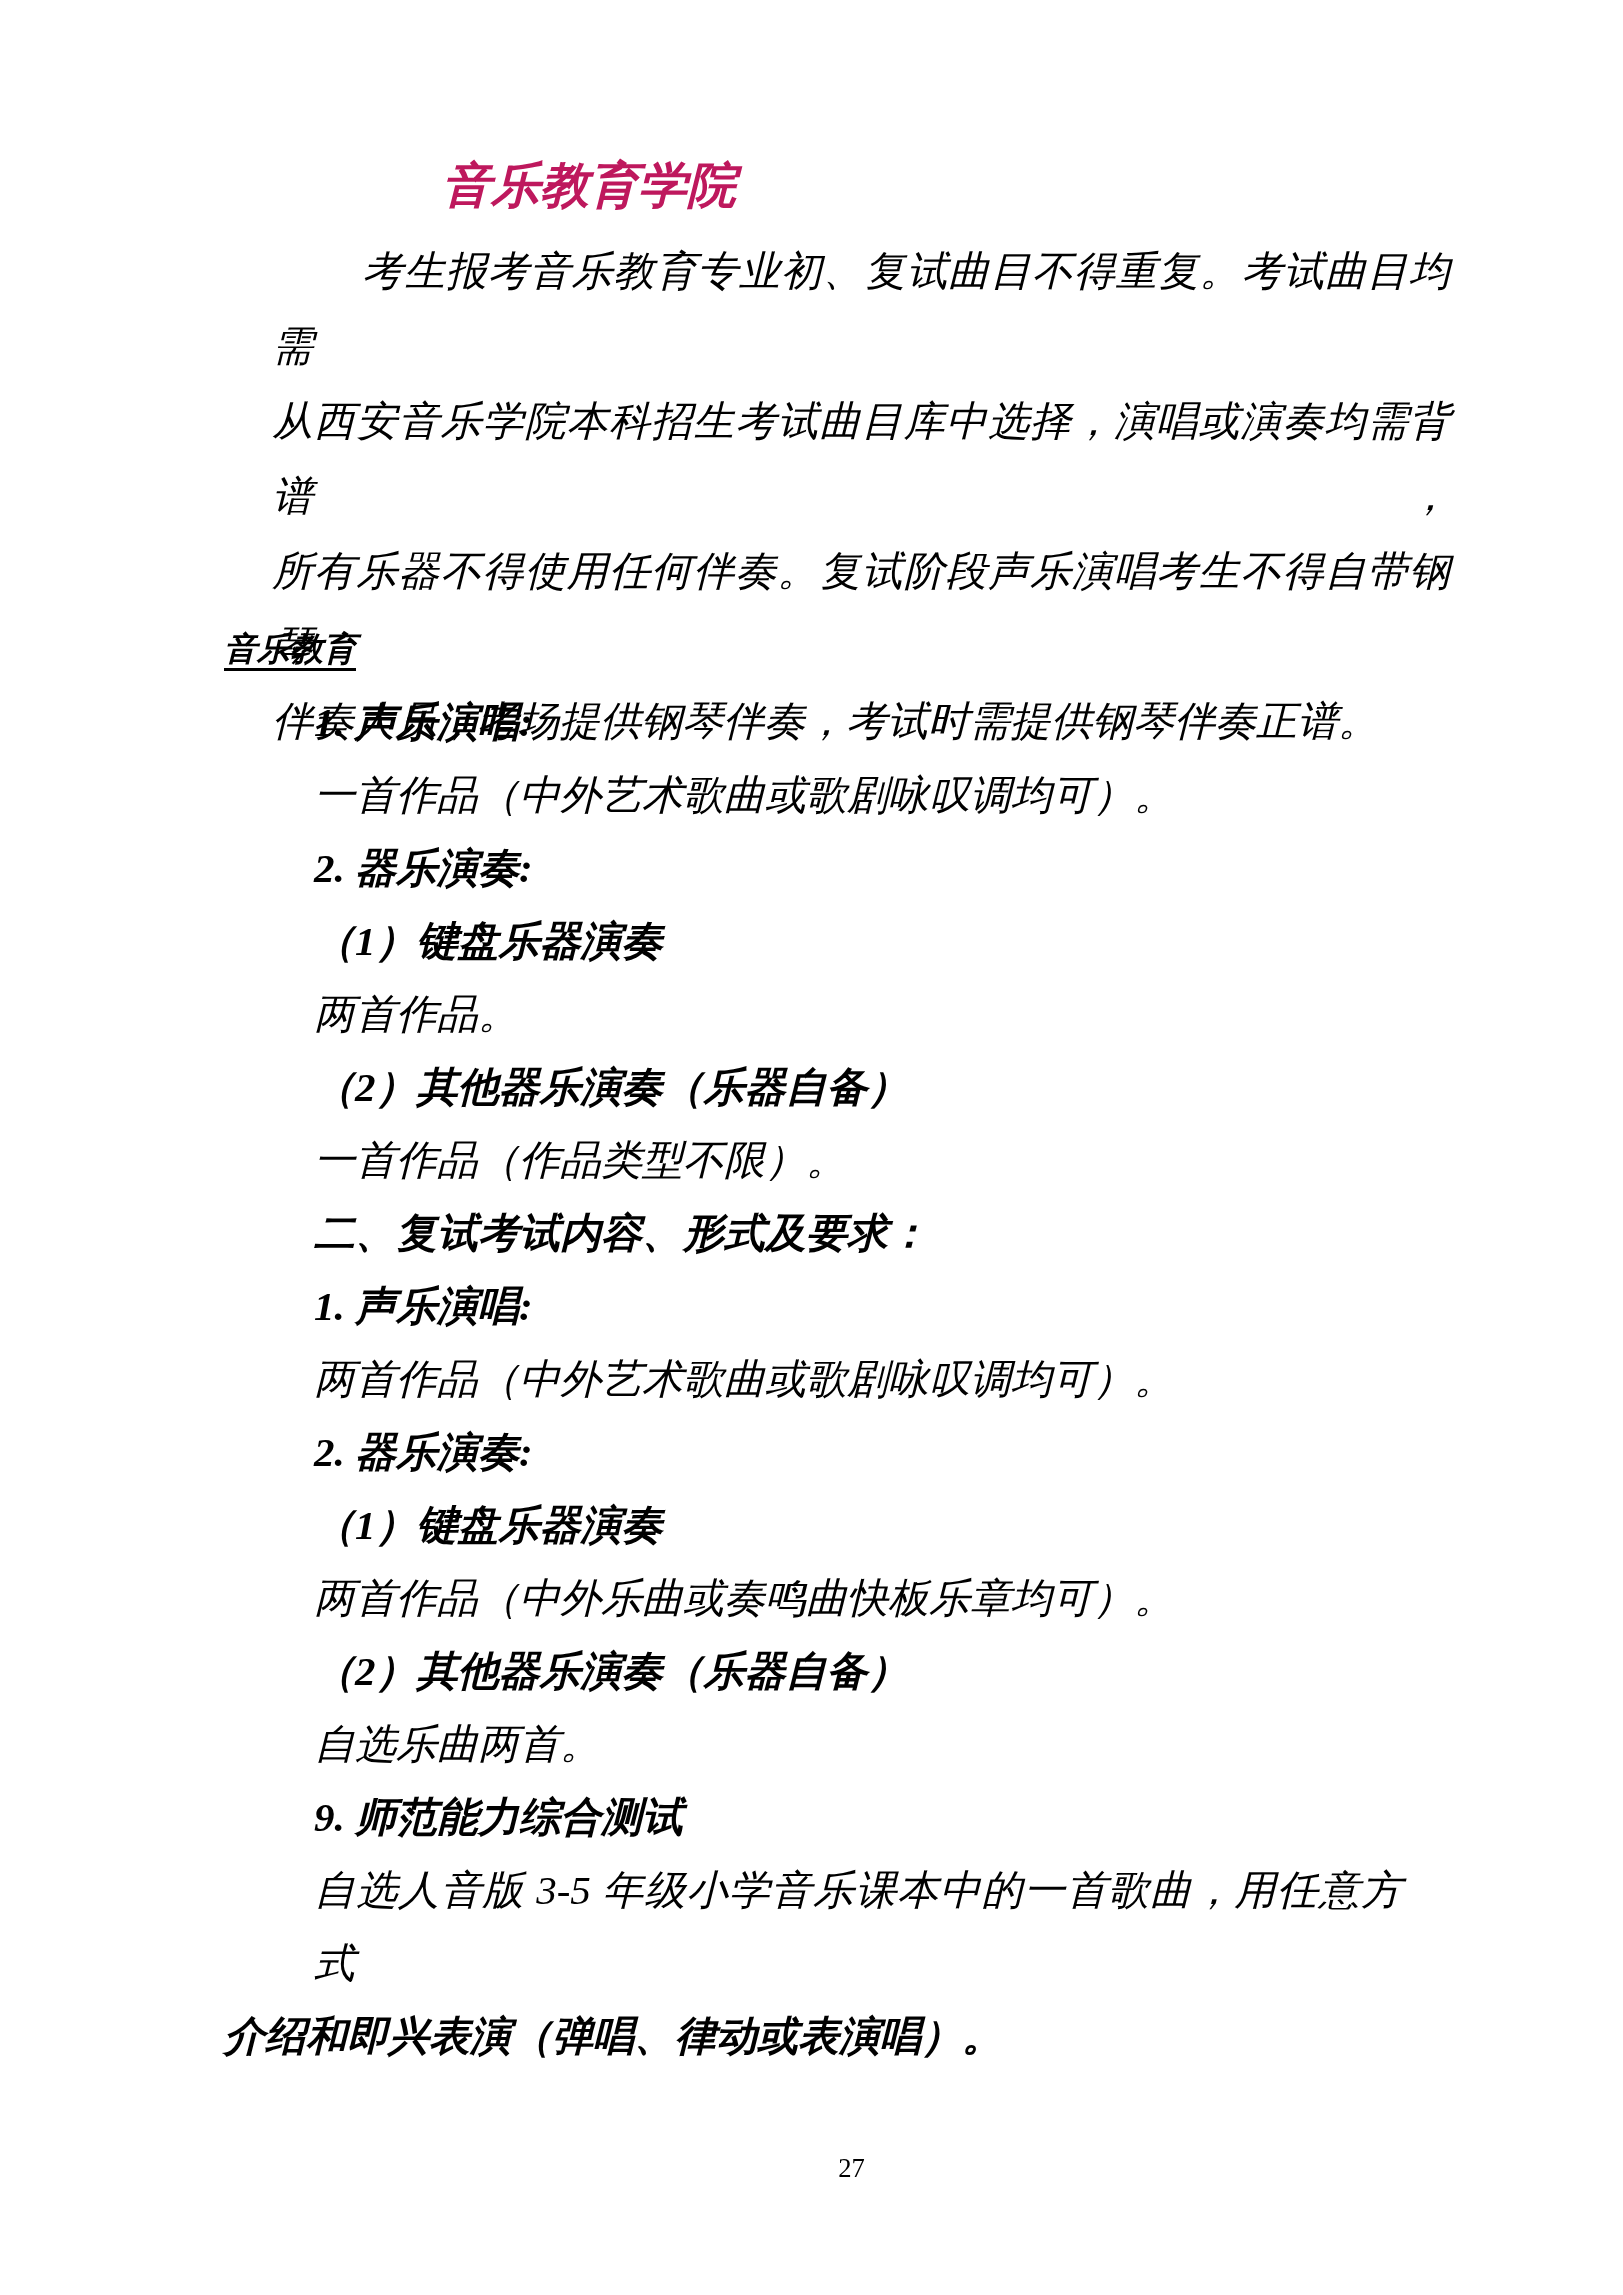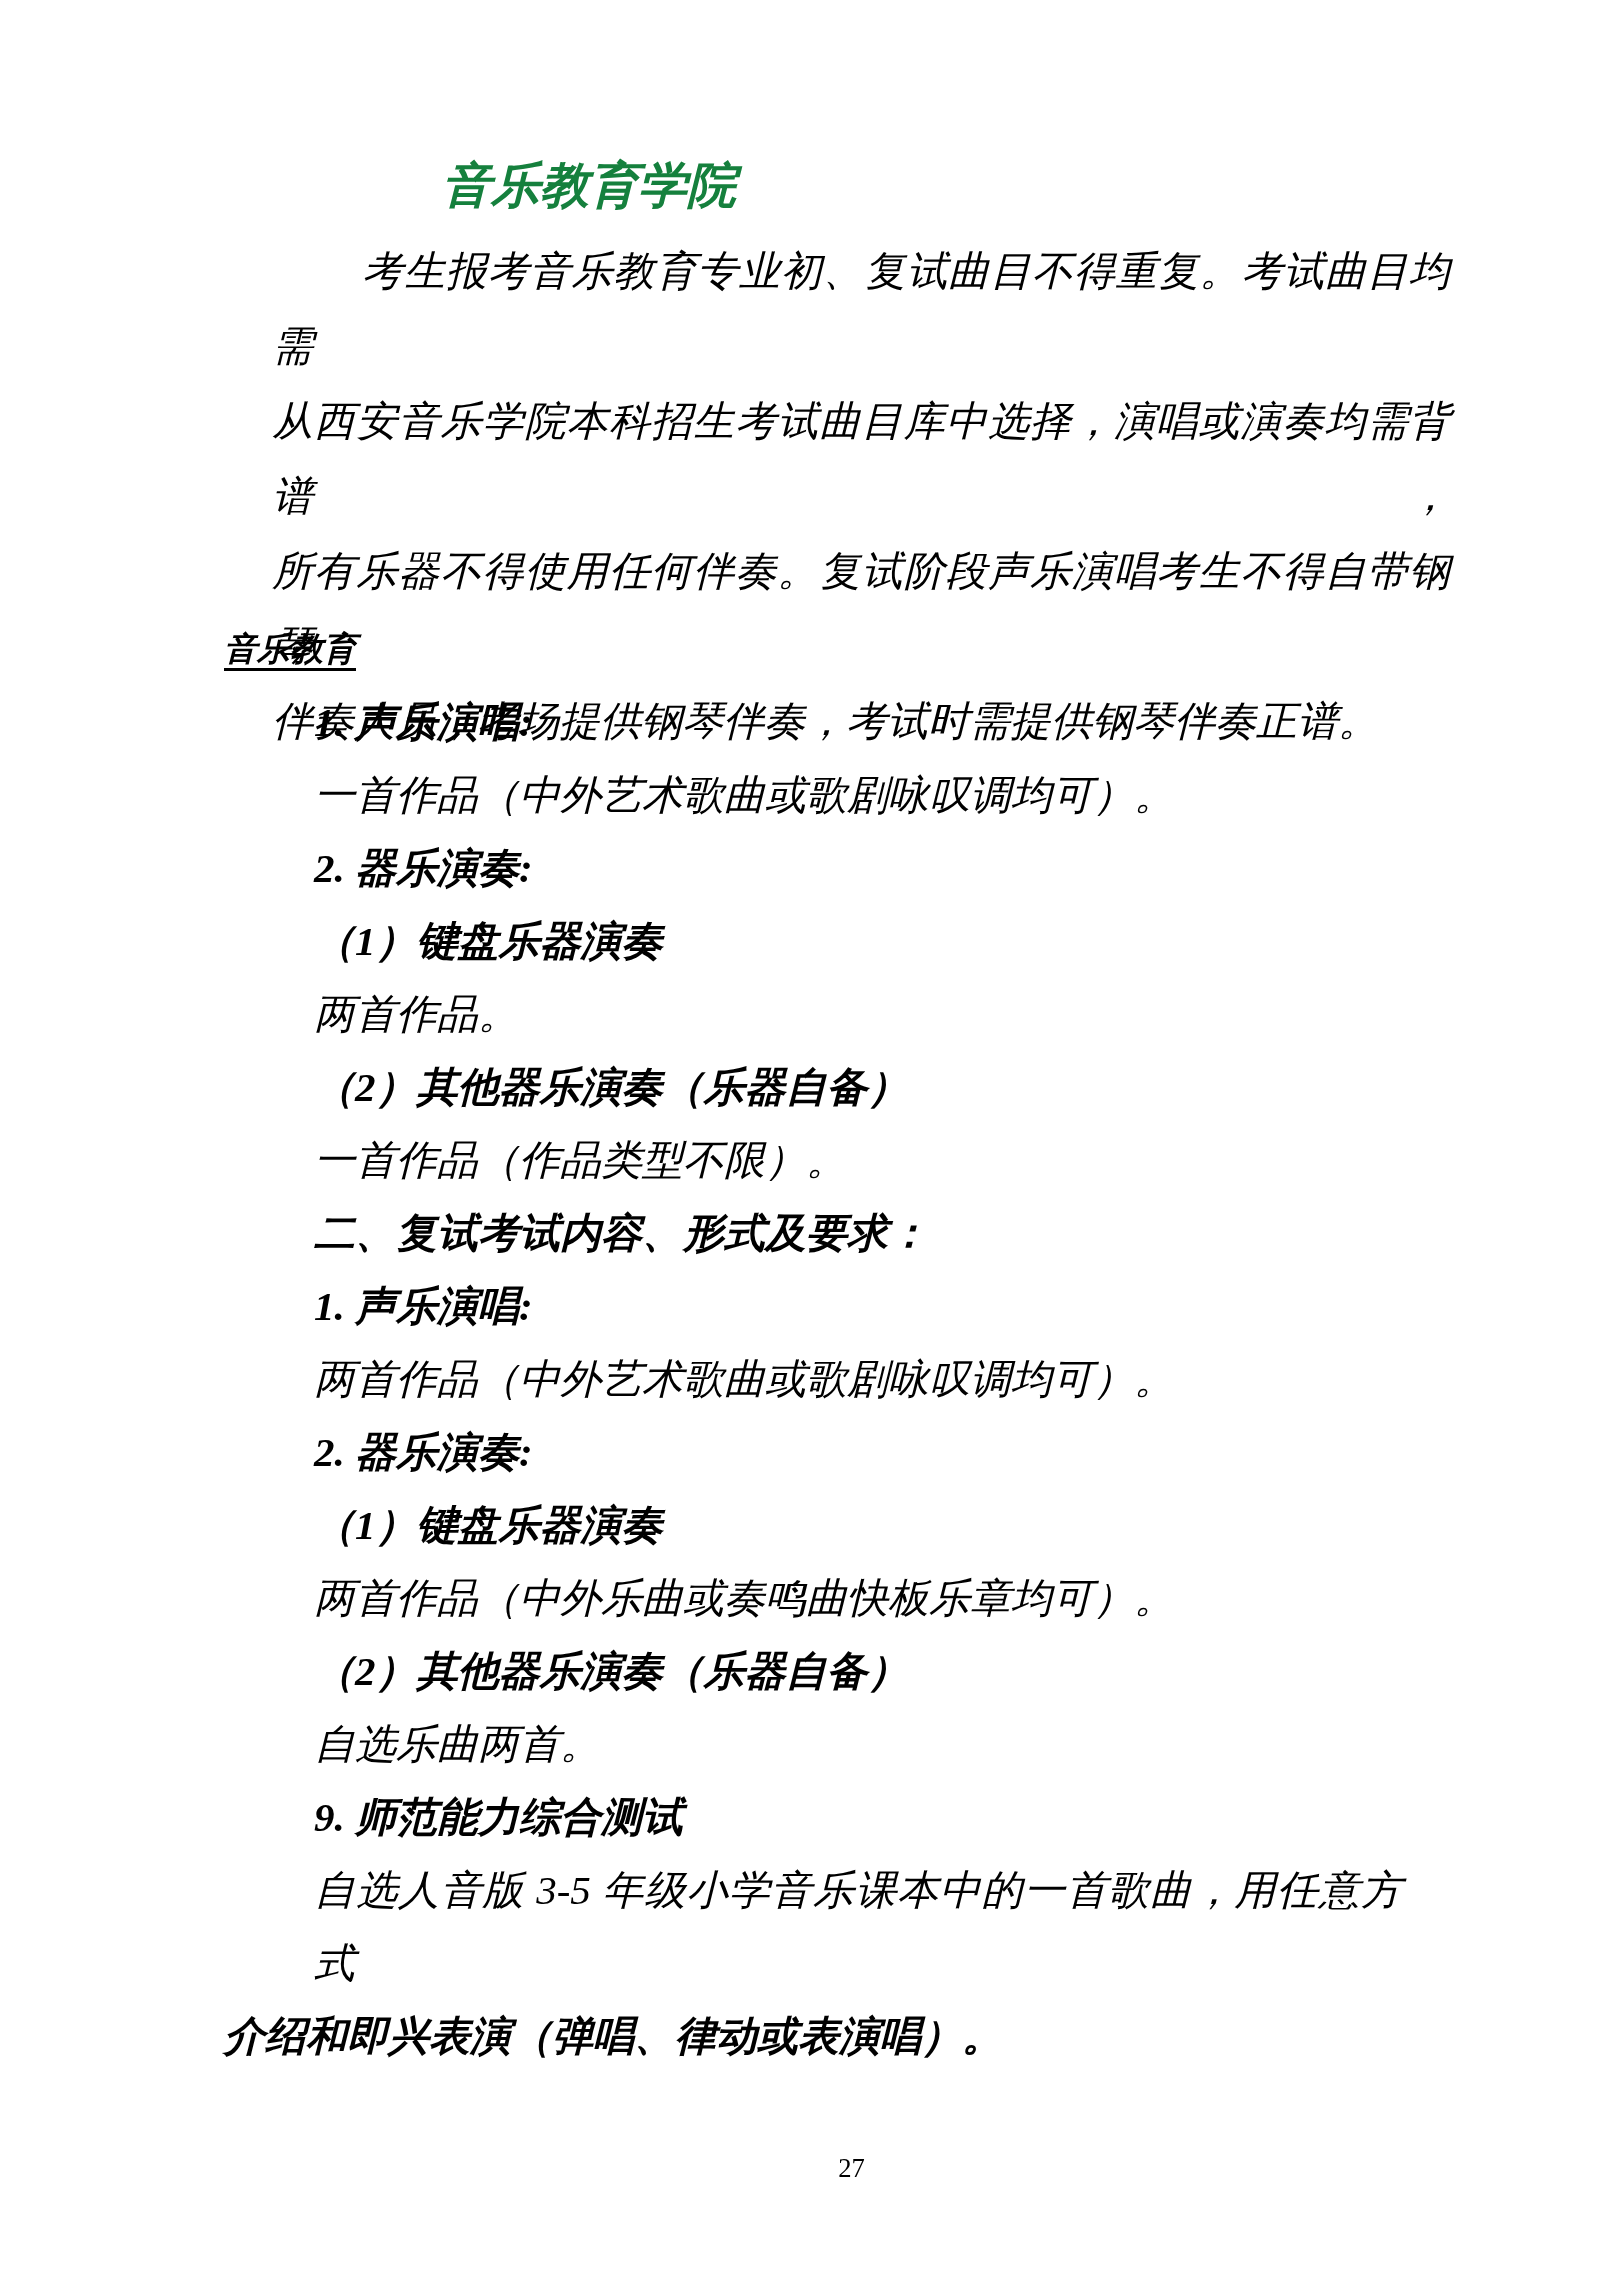--- a/index.html
+++ b/index.html
@@ -13,21 +13,21 @@
   }
   .content{
     position:absolute;
     left:224px;width:1178px;top:0;
   }
   .title{
     position:absolute;top:153px;left:0;width:1178px;
     font-size:49px;line-height:66px;
     font-weight:bold;font-style:italic;
     text-align:center;
-    color:#15803d;
+    color:#be185d;
   }
   .intro{
     position:absolute;top:234px;left:0;width:1178px;margin-left:48px;
   }
   .line{
     font-size:41px;
     line-height:75px;
     font-style:italic;
   }
   .j{text-align:justify;text-align-last:justify;}

